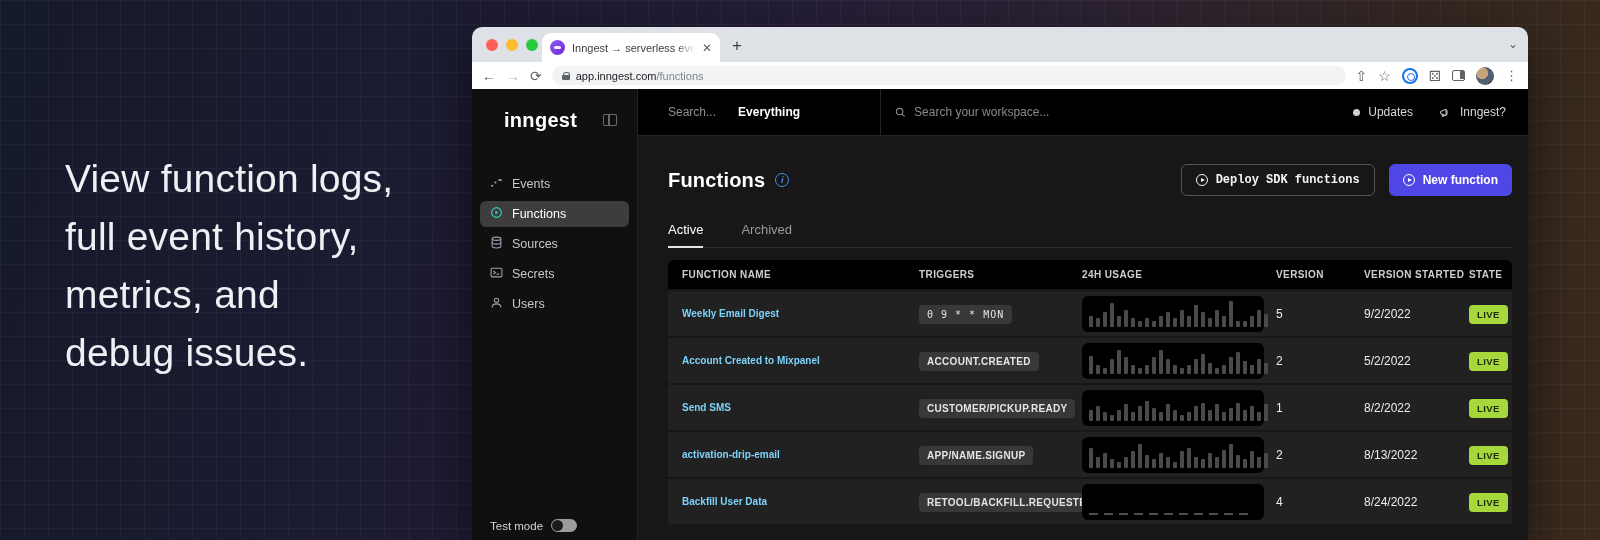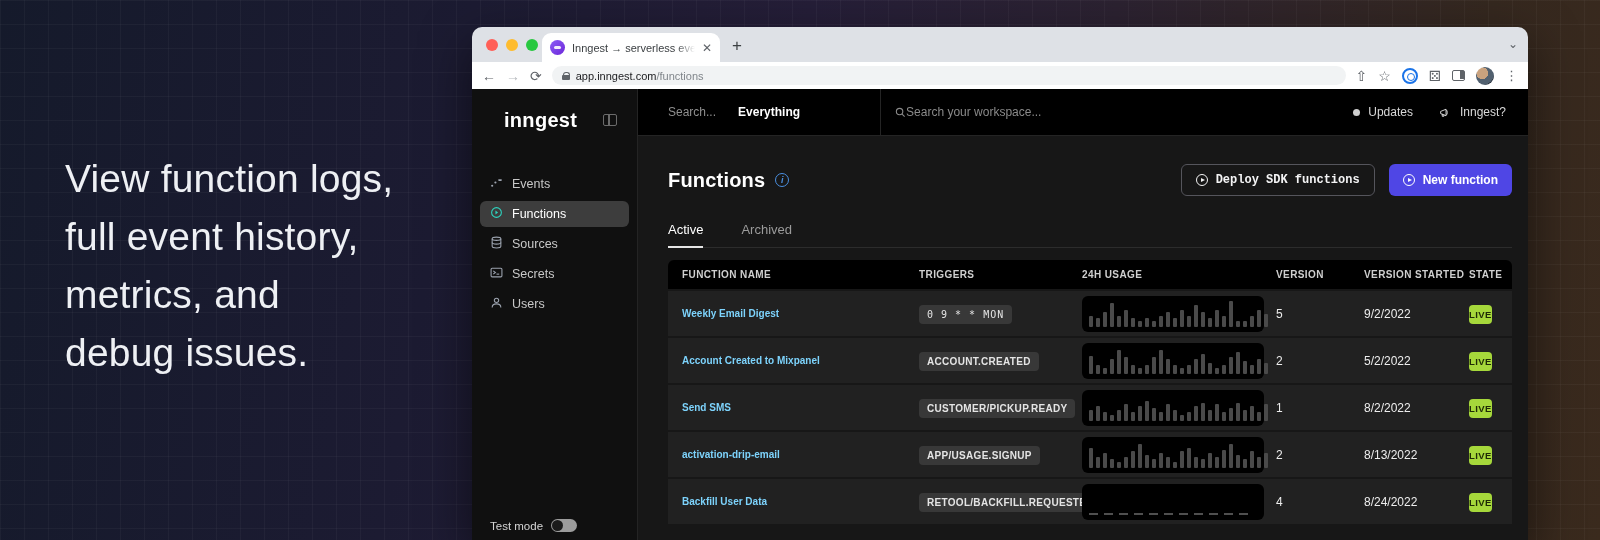--- a/index.html
+++ b/index.html
@@ -73,21 +73,21 @@
     color:#d4d4d4; font-size:11.5px; }
   .toggle { width:26px; height:13px; border-radius:7px; background:#9c9c9c; position:relative; }
   .toggle::after{ content:""; position:absolute; left:1px; top:1px; width:11px; height:11px; border-radius:50%; background:#1b1b1b; }
 
   .app-right { flex:1; display:flex; flex-direction:column; min-width:0; }
   .app-topbar { height:47px; background:#000000; border-bottom:1px solid #242424; display:flex; align-items:center;
     padding:0 22px 0 30px; flex:none; }
   .search-label { color:#8f8f8f; font-size:12px; }
   .search-scope { color:#fff; font-size:12px; font-weight:700; margin-left:22px; }
   .topbar-div { width:1px; height:46px; background:#242424; margin:0 0 0 80px; }
-  .ws-search { display:flex; align-items:center; margin-left:14px; color:#8a8a8a; font-size:12px; flex:1; }
+  .ws-search { display:flex; align-items:center; gap:8px; margin-left:14px; color:#8a8a8a; font-size:12px; flex:1; }
   .topbar-right { display:flex; align-items:center; gap:26px; color:#d9d9d9; font-size:12px; }
   .tr-item { display:flex; align-items:center; gap:8px; cursor:pointer; }
   .upd-dot { width:7px; height:7px; border-radius:50%; background:#cfcfcf; }
 
   .main { flex:1; padding:28px 16px 0 30px; min-height:0; }
   .title-row { display:flex; align-items:center; }
   .page-title { color:#fff; font-size:20px; font-weight:700; letter-spacing:0.2px; }
   .info-ic { width:14px; height:14px; border:1.5px solid #4a8fe0; border-radius:50%; margin-left:10px;
     color:#4a8fe0; font-size:9px; display:flex; align-items:center; justify-content:center; font-style:italic; font-weight:700; }
   .title-actions { margin-left:auto; display:flex; gap:14px; }
@@ -113,21 +113,21 @@
   .badge { display:inline-block; background:#383838; color:#e4e4e4; font-size:10px; font-weight:700;
     border-radius:4px; padding:4px 8px; letter-spacing:0.3px; }
   .badge.mono { font-family:"DejaVu Sans Mono", monospace; font-weight:400; letter-spacing:1px; }
   .chart { width:182px; height:36px; background:#000; border-radius:6px; display:flex; align-items:flex-end;
     gap:3px; padding:5px 7px; }
   .chart .bar { width:4px; background:#4a4a4a; border-radius:1px; flex:none; }
   .chart.flat { align-items:flex-end; gap:6px; }
   .chart .dash { width:9px; height:2px; background:#4f4f4f; flex:none; }
   .ver, .date { color:#ededed; font-size:12px; }
   .state-badge { display:inline-block; background:#a6d83b; color:#1f2b06; font-size:9.5px; font-weight:700;
-    border-radius:4px; padding:4px 0; letter-spacing:0.4px; }
+    border-radius:4px; padding:4px 8px; letter-spacing:0.4px; }
 </style>
 </head>
 <body>
 
 <div class="stage">
 
   <div class="hero">
     <div>View function logs,</div>
     <div>full event history,</div>
     <div>metrics, and</div>
@@ -382,21 +382,21 @@
                     <span class="bar" style="height:14.4px"></span>
                     <span class="bar" style="height:9px"></span>
                     <span class="bar" style="height:16.2px"></span>
                   </div>
                   <span class="ver">1</span>
                   <span class="date">8/2/2022</span>
                   <span><span class="state-badge">LIVE</span></span>
                 </div>
                 <div class="trow">
                   <span class="fn-name">activation-drip-email</span>
-                  <span><span class="badge ">APP/USAGE.SIGNUP</span></span>
+                  <span><span class="badge ">APP/NAME.SIGNUP</span></span>
                   <div class="chart">
                     <span class="bar" style="height:19.8px"></span>
                     <span class="bar" style="height:10.8px"></span>
                     <span class="bar" style="height:14.4px"></span>
                     <span class="bar" style="height:9px"></span>
                     <span class="bar" style="height:5.4px"></span>
                     <span class="bar" style="height:10.8px"></span>
                     <span class="bar" style="height:16.2px"></span>
                     <span class="bar" style="height:23.400000000000002px"></span>
                     <span class="bar" style="height:12.6px"></span>

